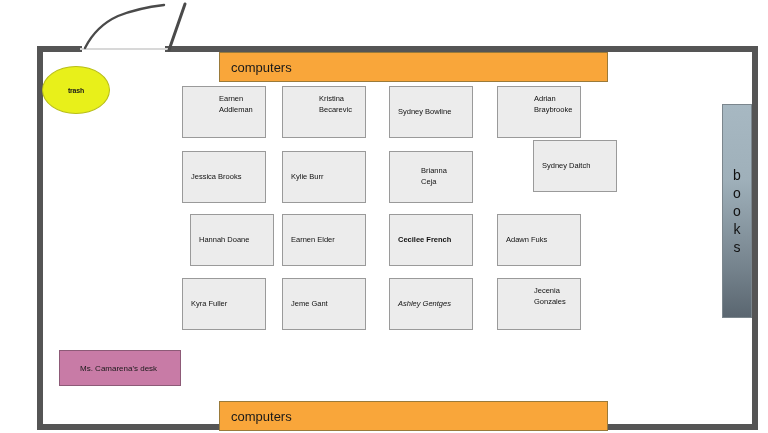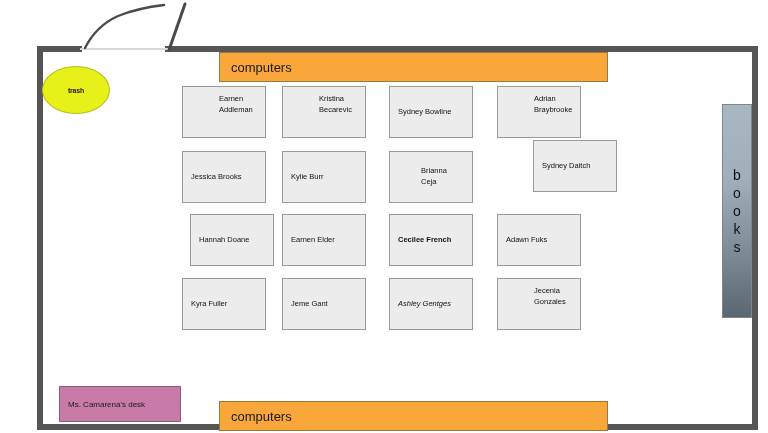--- a/index.html
+++ b/index.html
@@ -109,22 +109,21 @@
   
   .teacher-desk {
     position: absolute;
     left: 59px; top: 350px;
     width: 122px; height: 36px;
     background: #c87ba6;
     border: 1px solid #8d5a77;
     box-sizing: border-box;
     display: flex;
     align-items: center;
-    padding-left: 8px;
-    margin-top: 36px;
+    padding-left: 20px;
   }
   .teacher-desk-label {
     font-size: 8px;
     color: #1a1a1a;
   }
 
   
   .desk {
     position: absolute;
     width: 84px;

